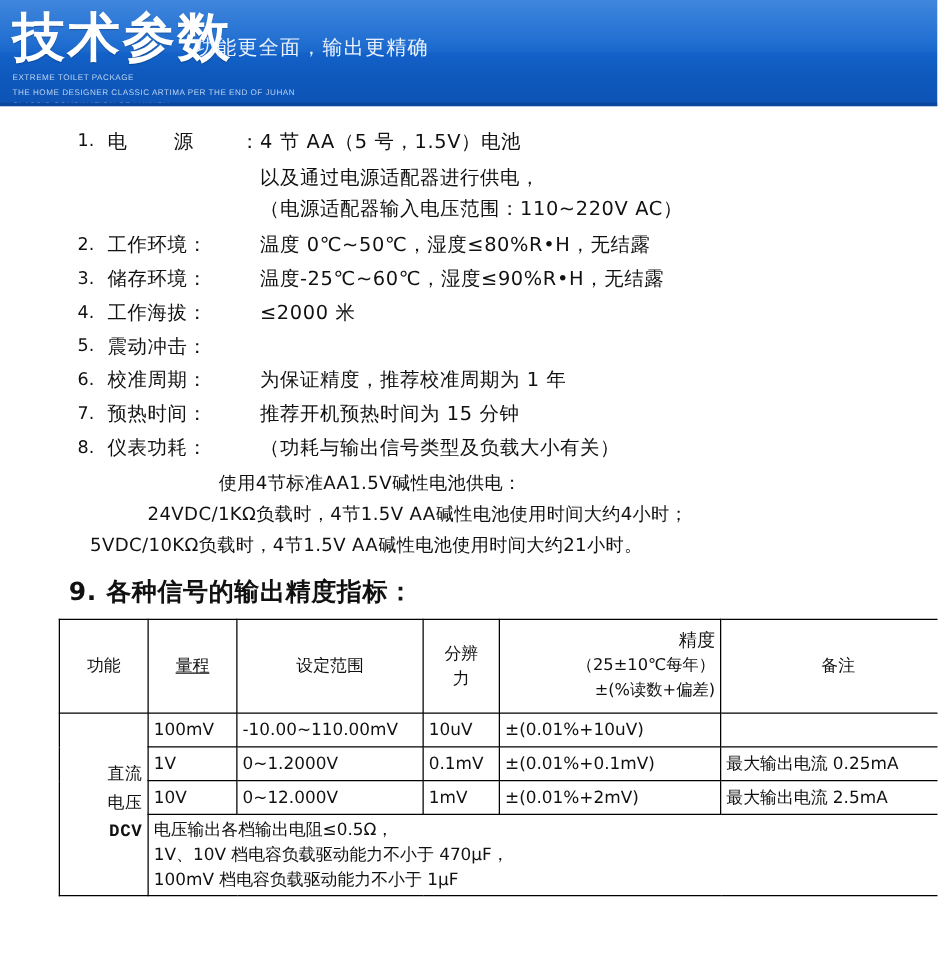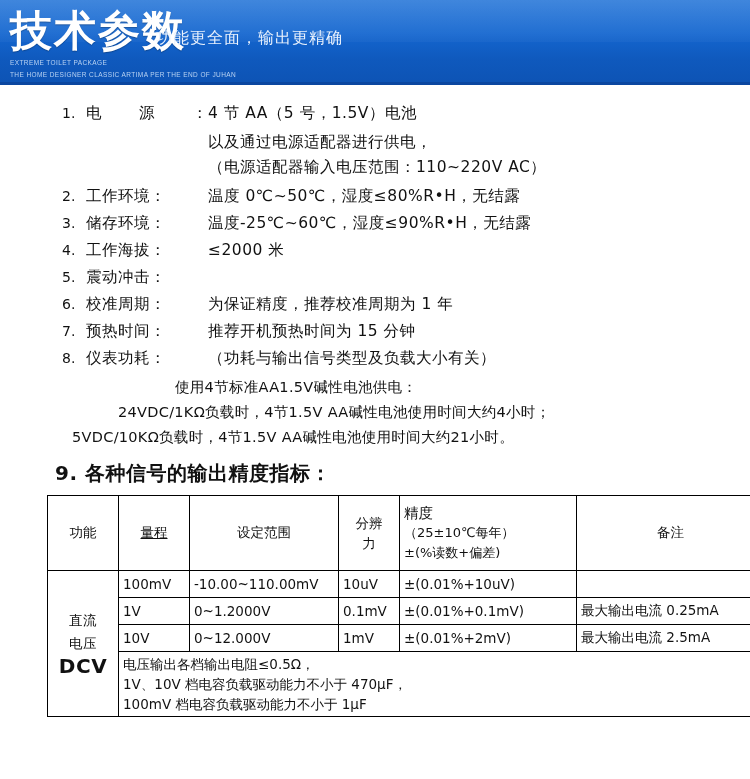--- a/index.html
+++ b/index.html
@@ -169,37 +169,38 @@
     padding: 2px 4px;
     font-size: 13.5px;
     font-weight: normal;
     color: #111;
     vertical-align: middle;
   }
   th.c-func   { width: 62px;  text-align: center; }
   th.c-range  { width: 62px;  text-align: center; text-decoration: underline; }
   th.c-set    { width: 140px; text-align: center; }
   th.c-res    { width: 52px;  text-align: center; }
-  th.c-acc    { width: 168px; text-align: left; }
+  th.c-acc    { width: 168px; text-align: right; }
   th.c-note   { width: 179px; text-align: center; }
   .hdr-cell { line-height: 20px; }
   .hdr-acc-l1 { font-size: 14.5px; }
   .hdr-acc-l2 { font-size: 13px; }
   .hdr-acc-l3 { font-size: 13px; }
   td.center { text-align: left; }
   td.left { text-align: left; }
   .func-cell {
-    text-align: center;
+    text-align: right;
     font-size: 15px;
     line-height: 23px;
     letter-spacing: 0.5px;
+    font-family: Liberation Mono, monospace;
   }
   .func-cell .dcv {
     font-weight: bold;
-    font-size: 20px;
+    font-size: 14px;
   }
   .row-h { height: 27px; }
   .foot-cell {
     text-align: left;
     font-size: 13.5px;
     line-height: 20px;
     padding: 2px 4px;
   }
 </style>
 </head>

